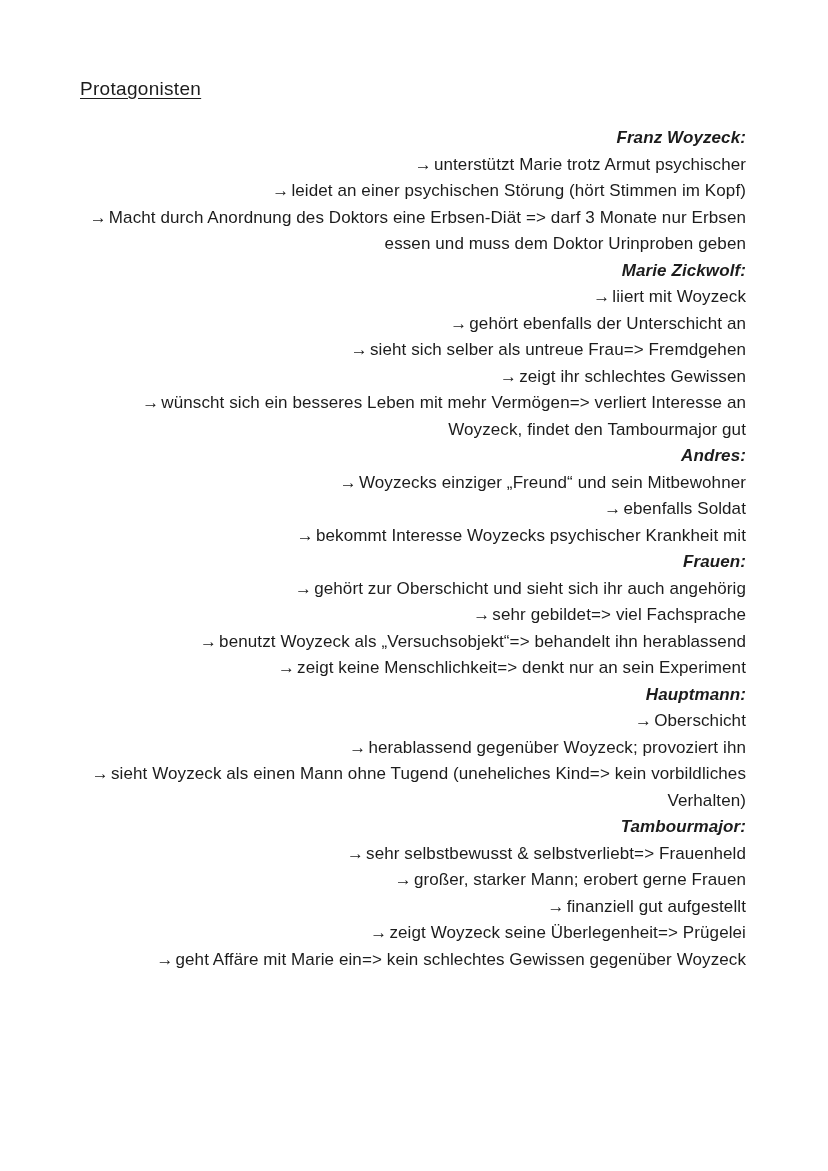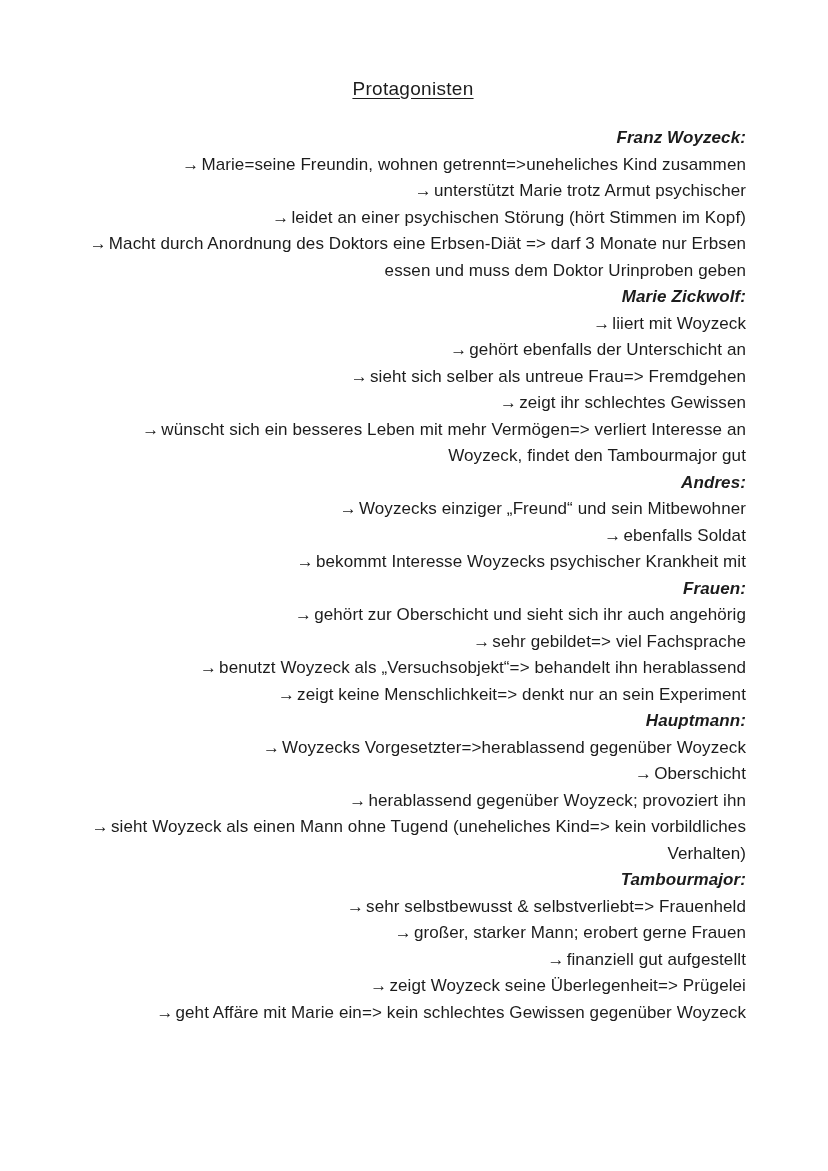--- a/index.html
+++ b/index.html
@@ -17,21 +17,20 @@
   .page {
     box-sizing: border-box;
     width: 828px;
     height: 1171px;
     padding: 78px 82px 40px 80px;
     background: #ffffff;
   }
   .title {
     font-size: 19px;
     font-weight: normal;
-    text-align: center;
     text-decoration: underline;
     text-underline-offset: 3px;
     margin: 0 0 25px 0;
     letter-spacing: 0.3px;
   }
   .content p {
     margin: 0;
     font-size: 17px;
     line-height: 26.5px;
     letter-spacing: 0.1px;
@@ -47,21 +46,20 @@
 </style>
 </head>
 <body>
 
 <div class="page">
   <h1 class="title">Protagonisten</h1>
 
   <div class="content">
 
     <p class="heading">Franz Woyzeck:</p>
-    <p class="item"><span class="arrow">→</span><span>Marie=seine Freundin, wohnen getrennt=&gt;uneheliches Kind zusammen</span></p>
     <p class="item"><span class="arrow">→</span><span>unterstützt Marie trotz Armut psychischer</span></p>
     <p class="item"><span class="arrow">→</span><span>leidet an einer psychischen Störung (hört Stimmen im Kopf)</span></p>
     <p class="item"><span class="arrow">→</span><span>Macht durch Anordnung des Doktors eine Erbsen-Diät =&gt; darf 3 Monate nur Erbsen essen und muss dem Doktor Urinproben geben</span></p>
 
     <p class="heading">Marie Zickwolf:</p>
     <p class="item"><span class="arrow">→</span><span>liiert mit Woyzeck</span></p>
     <p class="item"><span class="arrow">→</span><span>gehört ebenfalls der Unterschicht an</span></p>
     <p class="item"><span class="arrow">→</span><span>sieht sich selber als untreue Frau=&gt; Fremdgehen</span></p>
     <p class="item"><span class="arrow">→</span><span>zeigt ihr schlechtes Gewissen</span></p>
     <p class="item"><span class="arrow">→</span><span>wünscht sich ein besseres Leben mit mehr Vermögen=&gt; verliert Interesse an Woyzeck, findet den Tambourmajor gut</span></p>
@@ -71,21 +69,20 @@
     <p class="item"><span class="arrow">→</span><span>ebenfalls Soldat</span></p>
     <p class="item"><span class="arrow">→</span><span>bekommt Interesse Woyzecks psychischer Krankheit mit</span></p>
 
     <p class="heading">Frauen:</p>
     <p class="item"><span class="arrow">→</span><span>gehört zur Oberschicht und sieht sich ihr auch angehörig</span></p>
     <p class="item"><span class="arrow">→</span><span>sehr gebildet=&gt; viel Fachsprache</span></p>
     <p class="item"><span class="arrow">→</span><span>benutzt Woyzeck als „Versuchsobjekt“=&gt; behandelt ihn herablassend</span></p>
     <p class="item"><span class="arrow">→</span><span>zeigt keine Menschlichkeit=&gt; denkt nur an sein Experiment</span></p>
 
     <p class="heading">Hauptmann:</p>
-    <p class="item"><span class="arrow">→</span><span>Woyzecks Vorgesetzter=&gt;herablassend gegenüber Woyzeck</span></p>
     <p class="item"><span class="arrow">→</span><span>Oberschicht</span></p>
     <p class="item"><span class="arrow">→</span><span>herablassend gegenüber Woyzeck; provoziert ihn</span></p>
     <p class="item"><span class="arrow">→</span><span>sieht Woyzeck als einen Mann ohne Tugend (uneheliches Kind=&gt; kein vorbildliches Verhalten)</span></p>
 
     <p class="heading">Tambourmajor:</p>
     <p class="item"><span class="arrow">→</span><span>sehr selbstbewusst &amp; selbstverliebt=&gt; Frauenheld</span></p>
     <p class="item"><span class="arrow">→</span><span>großer, starker Mann; erobert gerne Frauen</span></p>
     <p class="item"><span class="arrow">→</span><span>finanziell gut aufgestellt</span></p>
     <p class="item"><span class="arrow">→</span><span>zeigt Woyzeck seine Überlegenheit=&gt; Prügelei</span></p>
     <p class="item"><span class="arrow">→</span><span>geht Affäre mit Marie ein=&gt; kein schlechtes Gewissen gegenüber Woyzeck</span></p>

